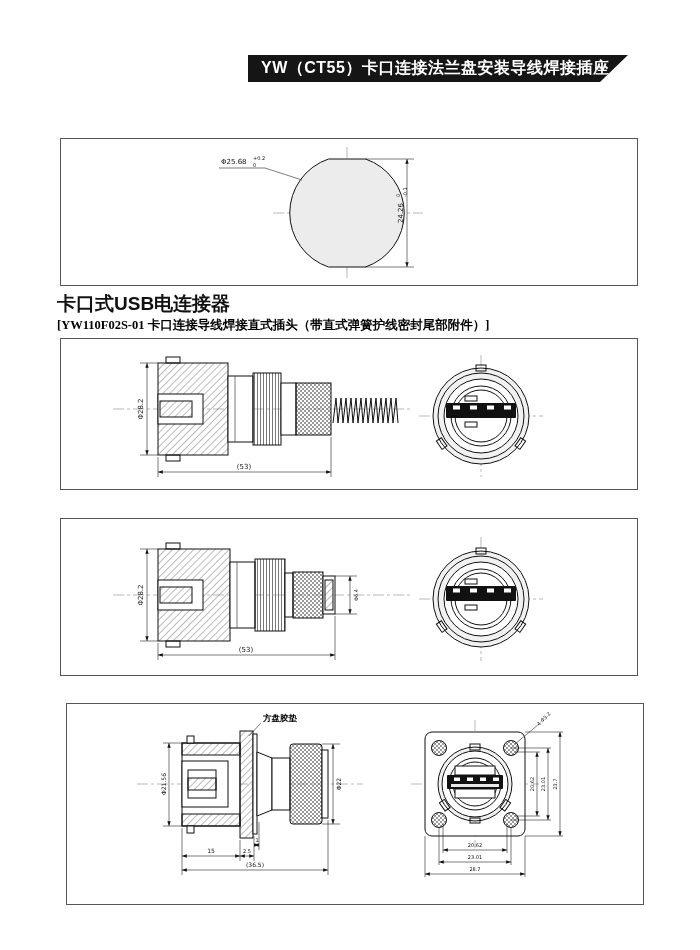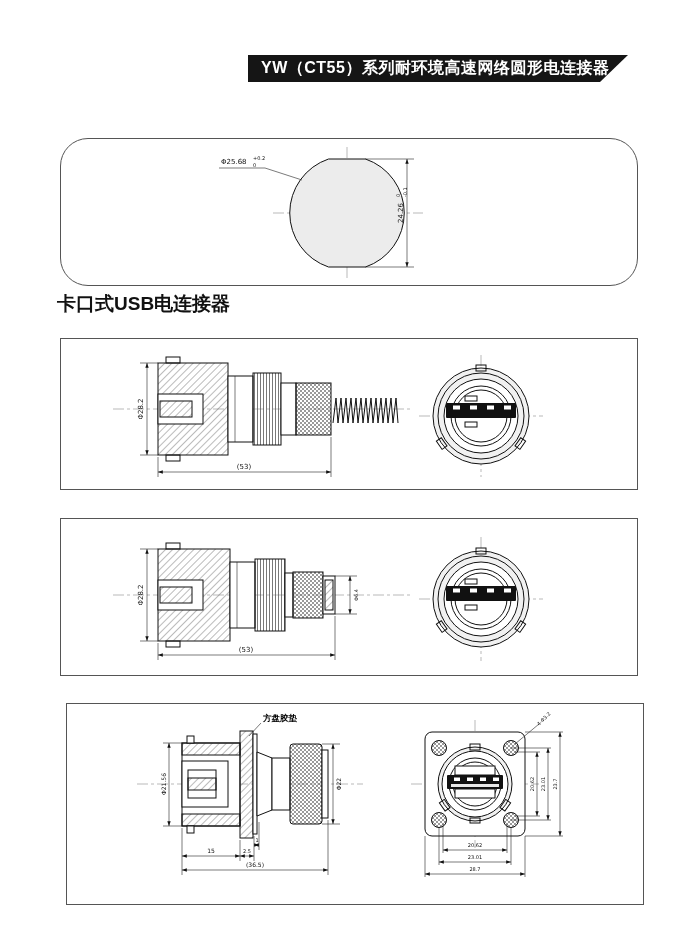--- a/index.html
+++ b/index.html
@@ -8,39 +8,39 @@
   .banner{position:absolute;left:248px;top:55px;width:380px;height:27px;background:#151515;
           color:#fff;display:flex;align-items:center;box-sizing:border-box;padding-left:13px;
           clip-path:polygon(0 0,100% 0,calc(100% - 28px) 100%,0 100%);
           font-weight:bold;font-size:16px;letter-spacing:.5px;
           font-family:"Liberation Sans",sans-serif;}
   .sec-label{position:absolute;left:57px;font-family:"Liberation Serif",serif;
              font-weight:bold;font-size:12.5px;color:#000;white-space:nowrap;}
   .usb-heading{position:absolute;left:57px;top:291px;font-size:19px;font-weight:600;color:#111;
                font-family:"Liberation Sans",sans-serif;}
   .draw-box{position:absolute;left:60px;width:578px;border:1px solid #555;background:#fff;box-sizing:border-box;}
-  #box1{top:138px;height:148px;border-radius:28px;}
+  #box1{top:138px;height:148px;}
   #box2{top:338px;height:152px;}
   #box3{top:518px;height:158px;}
   #box4{top:703px;height:202px;margin-left:6px;}
   svg{display:block;}
   .ln{stroke:#111;stroke-width:1;fill:none;}
   .thin{stroke:#222;stroke-width:.6;fill:none;}
   .cl{stroke:#8a8a8a;stroke-width:.6;fill:none;stroke-dasharray:11 3 3 3;}
   .dim{font-family:"DejaVu Sans",sans-serif;font-size:7px;fill:#111;}
   .dimS{font-family:"DejaVu Sans",sans-serif;font-size:5px;fill:#111;}
   .cjk{font-family:"Liberation Serif",serif;font-weight:bold;font-size:8.5px;fill:#000;}
 </style>
 </head>
 <body>
 
 <div id="page">
 
   <div class="banner">
-    <span>YW（CT55）系列耐环境高速网络圆形电连接器</span>
+    <span>YW（CT55）卡口连接法兰盘安装导线焊接插座</span>
   </div>
 
 
   <div id="box1" class="draw-box">
     <svg width="576" height="146" viewBox="0 0 576 146">
       <defs>
         <marker id="m1" viewBox="0 0 10 10" refX="10" refY="5" markerWidth="8" markerHeight="8" orient="auto-start-reverse">
           <path d="M0 1.5L10 5L0 8.5Z" fill="#111"></path>
         </marker>
       </defs>
@@ -64,20 +64,21 @@
           <text class="dim" x="346" y="70" text-anchor="middle">24.26</text>
           <text class="dimS" x="362" y="67">0</text>
           <text class="dimS" x="362" y="73.5">-0.1</text>
         </g>
       </g>
     </svg>
   </div>
 
   <div class="usb-heading">卡口式USB电连接器</div>
 
+  <div class="sec-label" style="top:317px">[YW110F02S-01 卡口连接导线焊接直式插头（带直式弹簧护线密封尾部附件）]</div>
 
   <div id="box2" class="draw-box">
     <svg width="576" height="150" viewBox="0 0 576 150">
       <defs>
         <marker id="mA" viewBox="0 0 10 10" refX="10" refY="5" markerWidth="8" markerHeight="8" orient="auto-start-reverse">
           <path d="M0 1.5L10 5L0 8.5Z" fill="#111"></path>
         </marker>
         <pattern id="hA" width="5" height="5" patternUnits="userSpaceOnUse" patternTransform="rotate(45)">
           <line x1="0" y1="0" x2="0" y2="5" stroke="#555" stroke-width="0.8"></line>
         </pattern>

